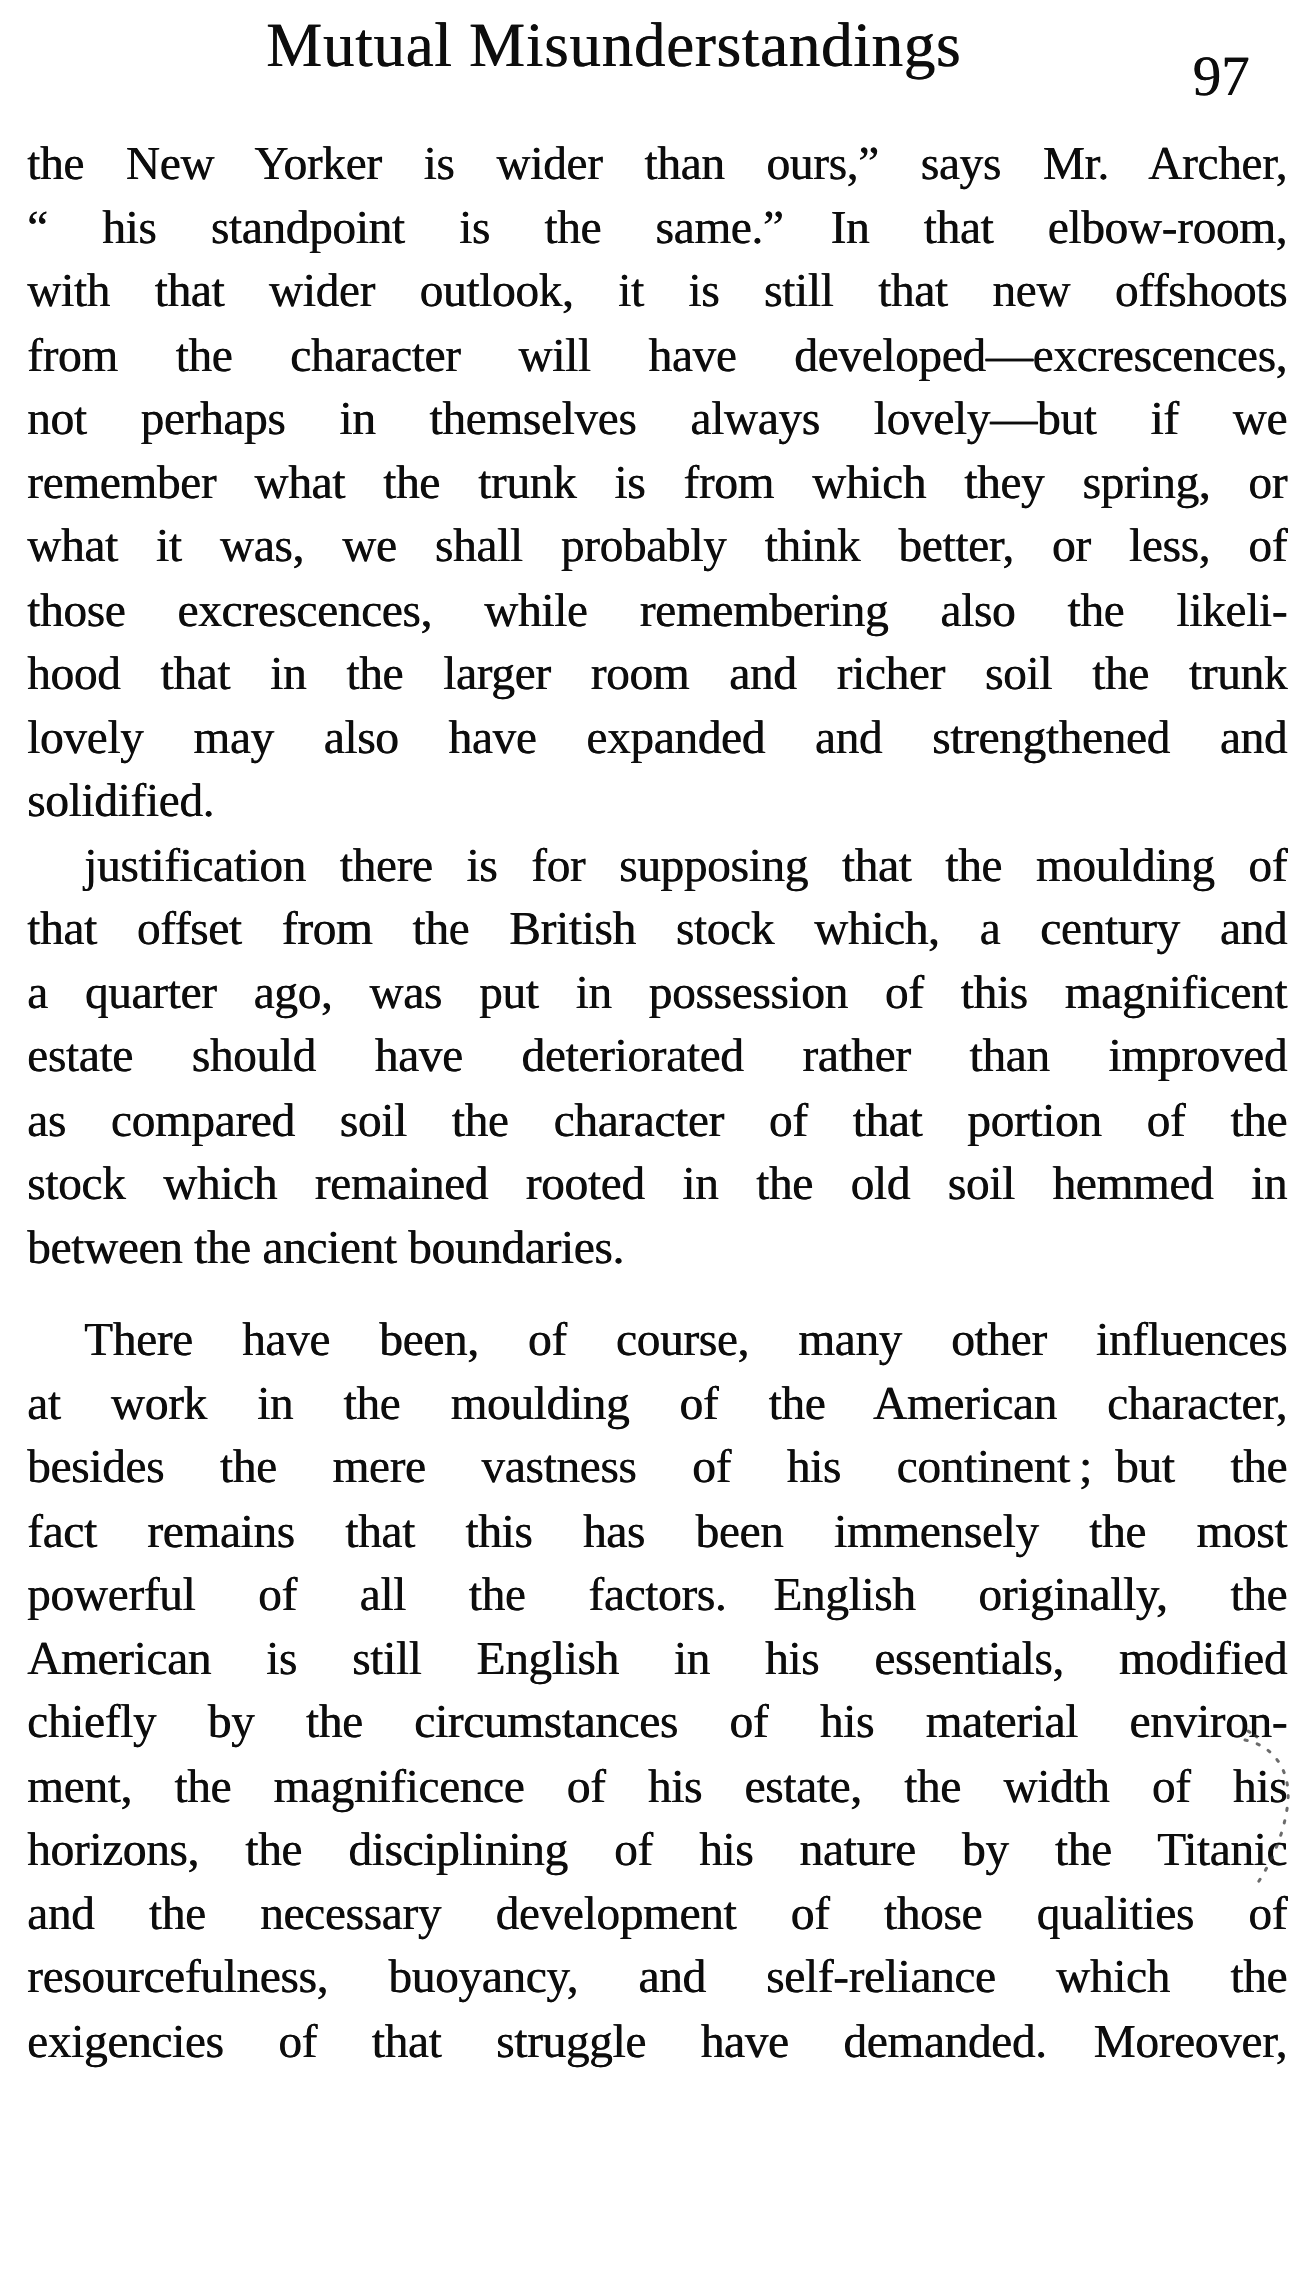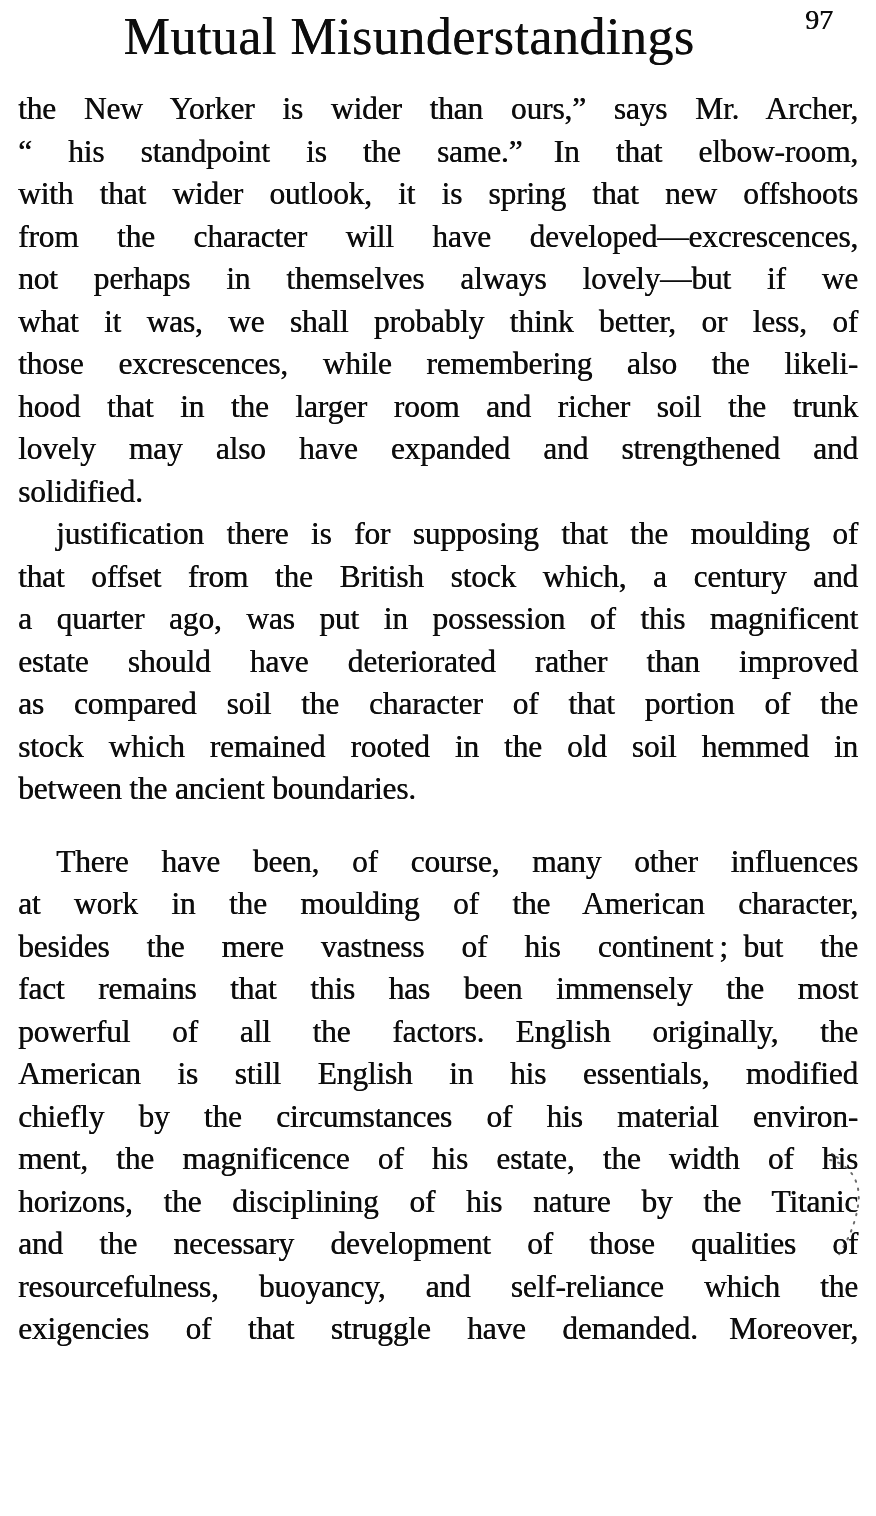--- a/index.html
+++ b/index.html
@@ -25,30 +25,30 @@
     left: 18px;
     right: 18px;
     height: 70px;
   }
   .running-title {
     position: absolute;
     left: 0;
     right: 58px;
     top: 8px;
     text-align: center;
-    font-size: 52px;
+    font-size: 42px;
     line-height: 1.1;
     letter-spacing: 0.5px;
     white-space: nowrap;
   }
   .page-number {
     position: absolute;
     right: 25px;
-    top: 6px;
-    font-size: 28px;
+    top: 32px;
+    font-size: 38px;
     line-height: 1;
   }
   .body-text {
     position: absolute;
     top: 0;
     left: 18px;
     right: 18px;
     padding-top: 88px;
     font-size: 31.5px;
     line-height: 42.5px;
@@ -59,21 +59,21 @@
     text-align-last: justify;
     white-space: normal;
   }
   .para.short-end .line:last-child {
     text-align-last: left;
   }
   .para.indent .line:first-child {
     text-indent: 38px;
   }
   .para.section-break {
-    margin-top: 30px;
+    margin-top: 19px;
   }
   .scan-artifact {
     position: absolute;
     left: 828px;
     top: 1148px;
     width: 48px;
     height: 112px;
     opacity: 0.75;
   }
 </style>
@@ -84,23 +84,24 @@
 
   <div class="header ink">
     <div class="running-title">Mutual Misunderstandings</div>
     <div class="page-number">97</div>
   </div>
 
   <div class="body-text ink">
     <div class="para short-end">
         <div class="line">the New Yorker is wider than ours,” says Mr. Archer,</div>
         <div class="line">“ his standpoint is the same.” In that elbow-room,</div>
-        <div class="line">with that wider outlook, it is spring that new offshoots</div>
+        <div class="line">with that wider outlook, it is still that new offshoots</div>
         <div class="line">from the character will have developed—excrescences,</div>
         <div class="line">not perhaps in themselves always lovely—but if we</div>
+        <div class="line">remember what the trunk is from which they spring, or</div>
         <div class="line">what it was, we shall probably think better, or less, of</div>
         <div class="line">those excrescences, while remembering also the likeli-</div>
         <div class="line">hood that in the larger room and richer soil the trunk</div>
         <div class="line">lovely may also have expanded and strengthened and</div>
         <div class="line">solidified.</div>
       </div>
 
     <div class="para indent short-end">
         <div class="line">justification there is for supposing that the moulding of</div>
         <div class="line">that offset from the British stock which, a century and</div>

